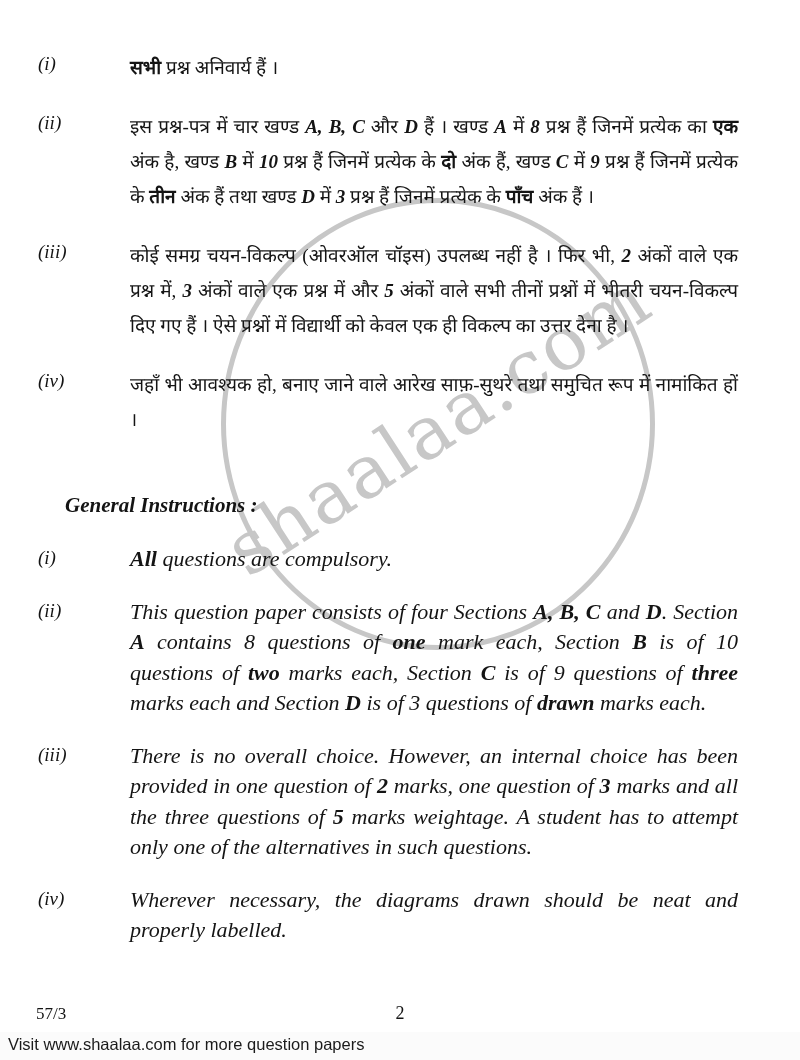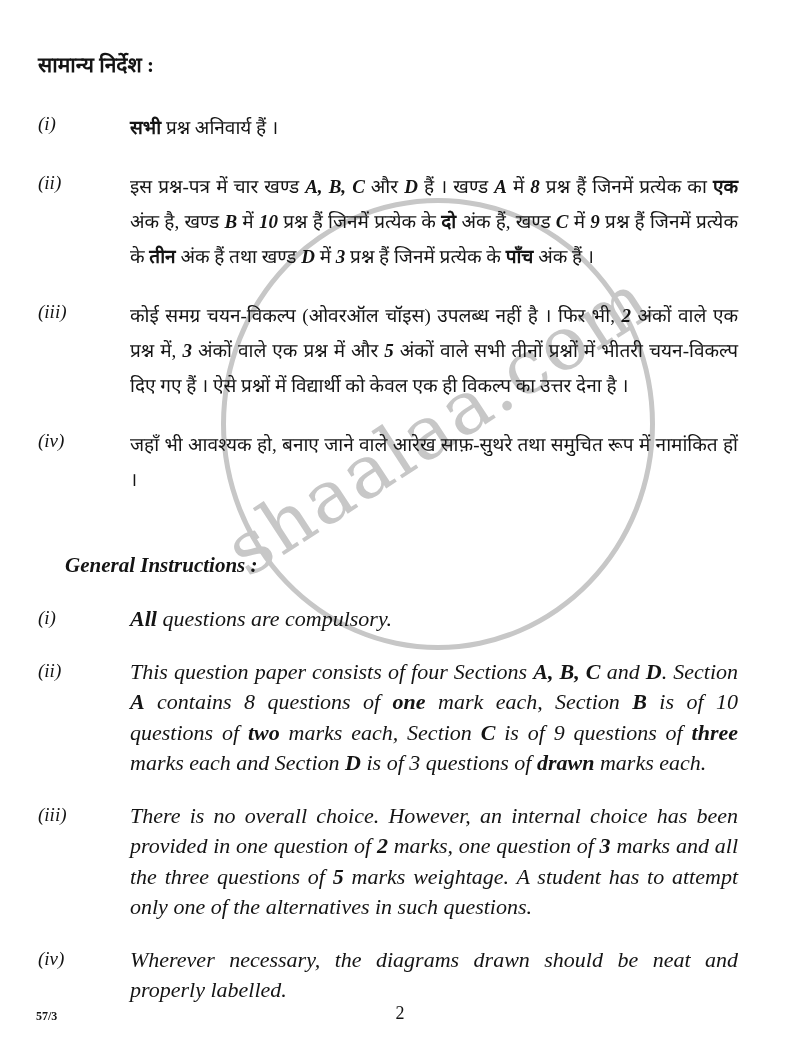--- a/index.html
+++ b/index.html
@@ -58,21 +58,21 @@
   .hindi .item .body { font-size: 19px; line-height: 35px; }
   .english .item { margin-bottom: 22px; }
   .english .item .body {
     font-size: 22px; line-height: 30.5px;
     font-style: italic;
   }
 
   
   .paper-code {
     position: absolute; left: 36px; bottom: 36px;
-    font-size: 12px; z-index: 2; font-weight: bold;
+    font-size: 17px; z-index: 2;
   }
   .page-number {
     position: absolute; left: 0; right: 0; bottom: 36px;
     text-align: center; font-size: 18px; z-index: 1;
   }
   .site-bar {
     position: absolute; left: 0; right: 0; bottom: 0;
     height: 28px; padding: 3px 0 0 8px;
     background: #fbfbfb;
     font-family: "Liberation Sans", sans-serif;
@@ -86,21 +86,20 @@
 <div class="page">
 
   <div class="watermark">
     <div class="wm-circle"></div>
     <div class="wm-text">shaalaa.com</div>
   </div>
 
   <div class="content">
 
     <section class="section hindi">
-      <h2 class="heading hindi-heading">सामान्य निर्देश :</h2>
 
       <div class="item">
         <span class="num">(i)</span>
         <span class="body"><b>सभी</b> प्रश्न अनिवार्य हैं ।</span>
       </div>
       <div class="item">
         <span class="num">(ii)</span>
         <span class="body">इस प्रश्न-पत्र में चार खण्ड <b><i>A, B, C</i></b> और <b><i>D</i></b> हैं । खण्ड <b><i>A</i></b> में <b><i>8</i></b> प्रश्न हैं जिनमें प्रत्येक का <b>एक</b> अंक है, खण्ड <b><i>B</i></b> में <b><i>10</i></b> प्रश्न हैं जिनमें प्रत्येक के <b>दो</b> अंक हैं, खण्ड <b><i>C</i></b> में <b><i>9</i></b> प्रश्न हैं जिनमें प्रत्येक के <b>तीन</b> अंक हैं तथा खण्ड <b><i>D</i></b> में <b><i>3</i></b> प्रश्न हैं जिनमें प्रत्येक के <b>पाँच</b> अंक हैं ।</span>
       </div>
       <div class="item">
@@ -131,14 +130,15 @@
       <div class="item">
         <span class="num">(iv)</span>
         <span class="body">Wherever necessary, the diagrams drawn should be neat and properly labelled.</span>
       </div>
     </section>
 
   </div>
 
   <div class="paper-code">57/3</div>
   <div class="page-number">2</div>
+  <div class="site-bar">Visit www.shaalaa.com for more question papers</div>
 
 </div>
 
 </body></html>

